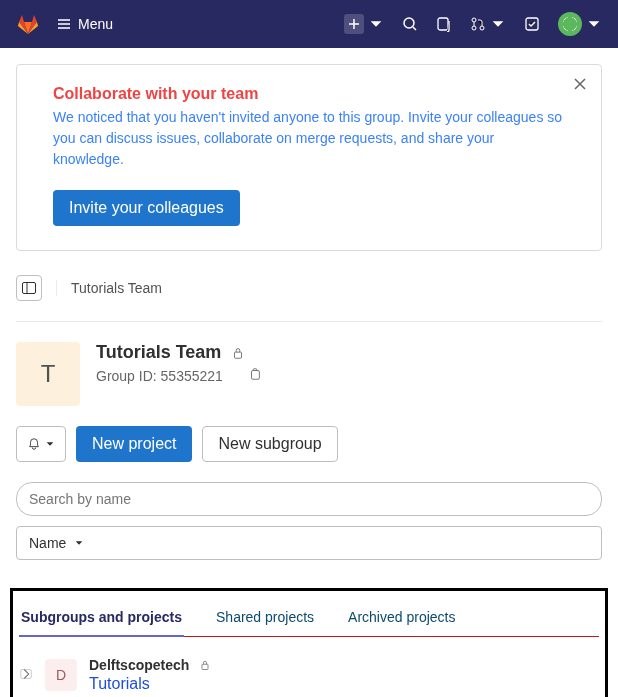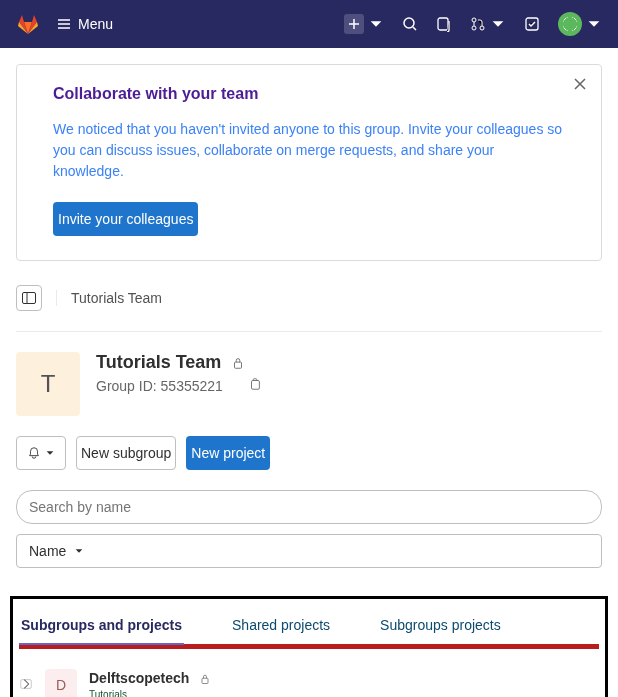--- a/index.html
+++ b/index.html
@@ -30,47 +30,47 @@
     .plus-box { background: rgba(255,255,255,0.18); border-radius: 3px; padding: 2px; display: flex; align-items: center; }
     .avatar-top { width: 24px; height: 24px; border-radius: 50%; background: radial-gradient(circle,#5cb85c 40%,#fff 42%,#5cb85c 44%); display:flex;align-items:center;justify-content:center;}
     .page { padding: 16px; }
     .collab-card {
       border: 1px solid #dbdbdb;
       border-radius: 4px;
       padding: 20px 36px 24px 36px;
       position: relative;
       margin-bottom: 24px;
     }
-    .collab-card h3 { font-size: 16px; font-weight: 600; margin-bottom: 16px; color:#4c1d95;}
+    .collab-card h3 { font-size: 16px; font-weight: 600; margin-bottom: 4px; color:#ef4444;}
     .collab-card p { color: #3b82f6; line-height: 1.5; margin-bottom: 20px; }
     .close-btn { position: absolute; top: 12px; right: 14px; cursor: pointer; color:#666; }
-    .btn { display: inline-block; padding: 8px 4px; border-radius: 4px; font-size: 14px; cursor: pointer; border: 1px solid transparent; }
+    .btn { display: inline-block; padding: 8px 15px; border-radius: 4px; font-size: 16px; cursor: pointer; border: 1px solid transparent; }
     .btn-primary { background: #1f75cb; color: #fff; }
     .btn-white { background: #fff; border: 1px solid #bfbfbf; color: #303030; }
     .breadcrumb-row { display:flex; align-items:center; gap:14px; border-bottom:1px solid #eaeaea; padding-bottom:20px; margin-bottom:20px;}
     .sidebar-toggle { border:1px solid #bfbfbf; border-radius:4px; padding:4px; display:flex; cursor:pointer;}
     .breadcrumb { color:#525252; font-size:14px; padding-left:14px; border-left:1px solid #eaeaea;}
     .group-header { display:flex; gap:16px; align-items:flex-start; margin-bottom:20px;}
     .group-avatar { width:64px; height:64px; background:#fdf1dd; border-radius:4px; display:flex; align-items:center; justify-content:center; font-size:24px; color:#525252;}
     .group-info h2 { font-size:18px; font-weight:600; display:inline-block; margin-right:6px;}
     .lock-inline { display:inline-block; vertical-align:middle; color:#666;}
     .group-id-row { display:flex; align-items:center; gap:25px; color:#666; margin-top:4px;}
     .actions-row { display:flex; gap:10px; margin-bottom:20px;}
     .bell-btn { border:1px solid #bfbfbf; border-radius:4px; padding:6px 10px; display:flex; align-items:center; gap:4px; cursor:pointer;}
     .search-input { width:100%; border:1px solid #bfbfbf; border-radius:16px; padding:8px 12px; font-size:14px; margin-bottom:10px;}
     .sort-select { width:100%; border:1px solid #bfbfbf; border-radius:4px; padding:8px 12px; font-size:14px; display:flex; align-items:center; gap:8px; cursor:pointer; margin-bottom:28px;}
-    .tabs { display:flex; gap:46px; border-bottom:5px solid #b91c1c; margin-bottom:14px;}
+    .tabs { display:flex; gap:30px; border-bottom:1px solid #b91c1c; margin-bottom:14px;}
     .tab { padding:10px 2px; color:#0c4a6e; cursor:pointer; font-size:14px;}
     .tab.active { color:#292961; font-weight:600; border-bottom:2px solid #6666c4; margin-bottom:-1px;}
     .highlighted { border:3px solid #000; padding:8px 6px; margin-left:-6px; margin-right:-6px;}
     .project-row { display:flex; align-items:center; gap:12px; padding:6px 0;}
     .chev-icon { color:#666;}
     .proj-avatar { width:32px; height:32px; background:#fceeee; border-radius:4px; display:flex; align-items:center; justify-content:center; font-size:14px; color:#9e5a5a;}
     .proj-text .name { font-weight:700; display:inline; margin-right:6px;}
-    .proj-text .sub { color:#14532d; font-size:10px; margin-top:1px;}
+    .proj-text .sub { color:#1d4ed8; font-size:16px; margin-top:1px;}
     ::-webkit-scrollbar { width:16px; }
     ::-webkit-scrollbar-track { background:#f1f1f1; }
     ::-webkit-scrollbar-thumb { background:#c1c1c1; }
     ::-webkit-scrollbar-button { background:#f1f1f1; height:16px; }
   </style>
 </head>
 <body>
 
 <div class="topbar">
   <div class="logo">
@@ -188,38 +188,38 @@
 
   <div class="actions-row">
     <div class="bell-btn">
       <svg width="14" height="14" viewBox="0 0 16 16">
           <path stroke="#303030" fill="none" d="M8 2a4 4 0 00-4 4v3l-1 2h10l-1-2V6a4 4 0 00-4-4zM6 12a2 2 0 004 0"></path>
         </svg>
       <svg width="10" height="10" viewBox="0 0 12 12">
           <path fill="#303030" d="M2 4l4 4 4-4z"></path>
         </svg>
     </div>
+    <button class="btn btn-primary">New project</button>
     <button class="btn btn-white">New subgroup</button>
-    <button class="btn btn-primary">New project</button>
   </div>
 
   <input class="search-input" placeholder="Search by name" style="">
 
   <div class="sort-select">
     <span>Name</span>
     <svg width="10" height="10" viewBox="0 0 12 12">
         <path fill="#303030" d="M2 4l4 4 4-4z"></path>
       </svg>
   </div>
 
   <div class="highlighted">
     <div class="tabs">
       <div class="tab active">Subgroups and projects</div>
       <div class="tab">Shared projects</div>
-      <div class="tab">Subgroups projects</div>
+      <div class="tab">Archived projects</div>
     </div>
 
     <div class="project-row">
       <span class="chev-icon">
         <svg width="14" height="14" viewBox="0 0 16 16">
             <path stroke="#666" stroke-width="1.2" fill="none" d="M6 3l5 5-5 5"></path>
             <rect x="2" y="3" width="12" height="10" rx="1.5" stroke="#666" fill="none" opacity="0.4"></rect>
           </svg>
       </span>
       <div class="proj-avatar">D</div>

